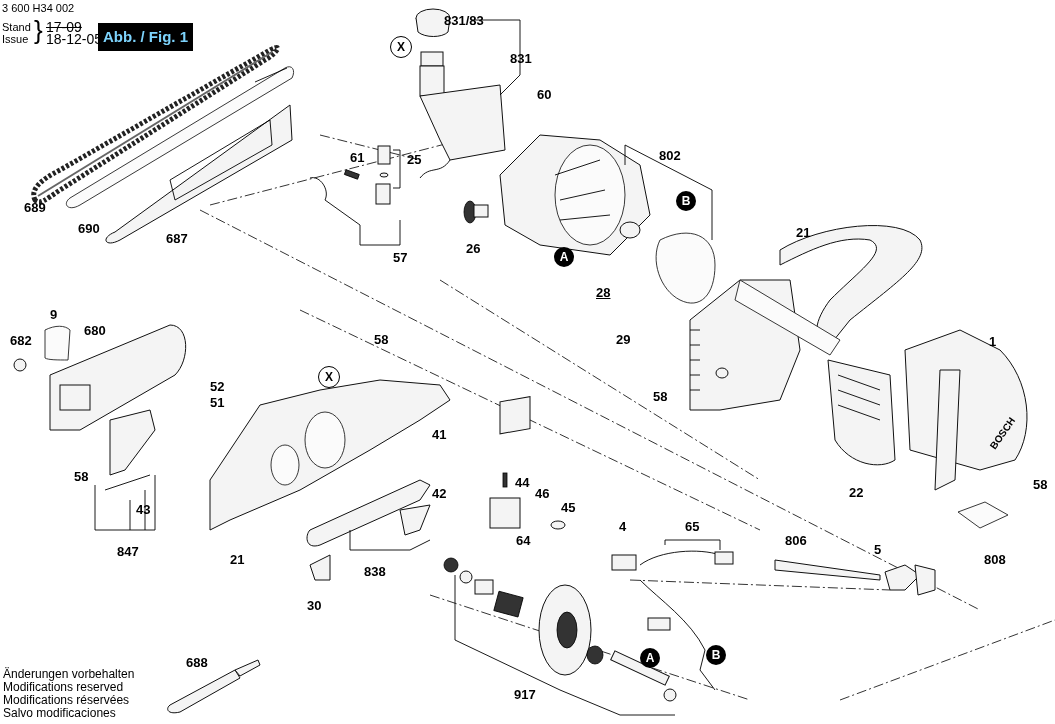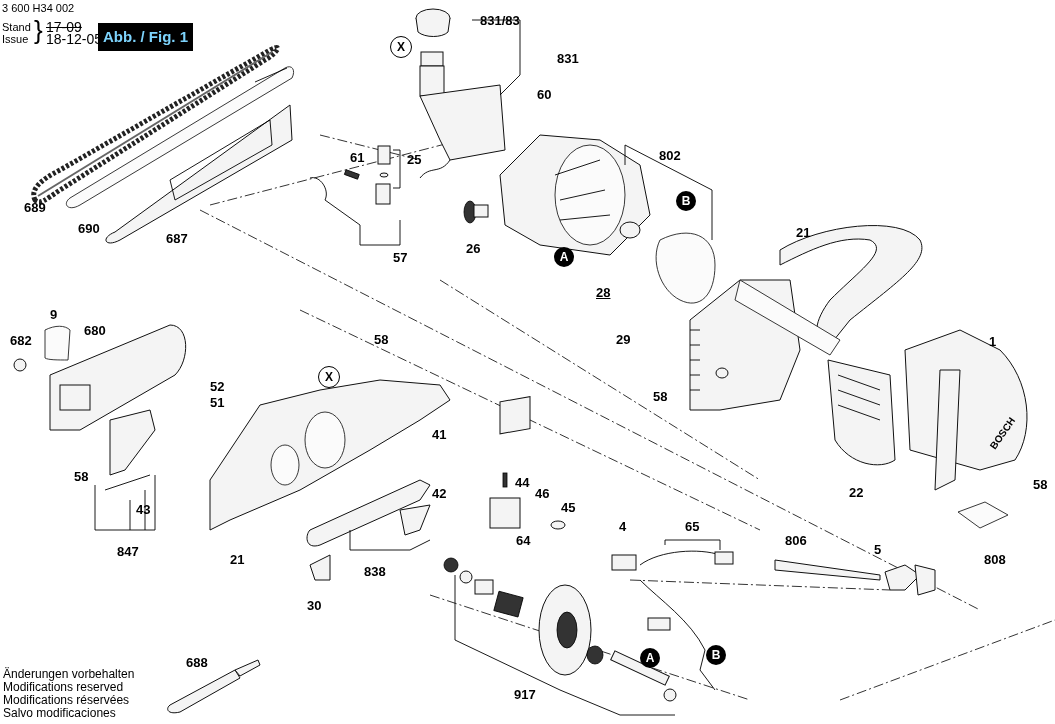--- a/index.html
+++ b/index.html
@@ -184,22 +184,22 @@
 </div>
 <div class="fig-badge">Abb. / Fig. 1</div>
 
 <div class="xmark" style="left:390px; top:36px;">X</div>
 <div class="xmark" style="left:318px; top:366px;">X</div>
 <div class="callout" style="left:554px; top:247px;">A</div>
 <div class="callout" style="left:676px; top:191px;">B</div>
 <div class="callout" style="left:640px; top:648px;">A</div>
 <div class="callout" style="left:706px; top:645px;">B</div>
 
-<div class="lbl" style="left:480px; top:14px;text-align:right;">831/83</div>
-<div class="lbl" style="left:557px; top:52px;">831</div>
+<div class="lbl" style="left:444px; top:14px;text-align:right;">831/83</div>
+<div class="lbl" style="left:510px; top:52px;">831</div>
 <div class="lbl" style="left:537px; top:88px;">60</div>
 <div class="lbl" style="left:350px; top:151px;">61</div>
 <div class="lbl" style="left:407px; top:153px;">25</div>
 <div class="lbl" style="left:393px; top:251px;">57</div>
 <div class="lbl" style="left:466px; top:242px;">26</div>
 <div class="lbl" style="left:659px; top:149px;">802</div>
 <div class="lbl" style="left:796px; top:226px;">21</div>
 <div class="lbl" style="left:596px; top:286px;text-decoration:underline;">28</div>
 <div class="lbl" style="left:616px; top:333px;">29</div>
 <div class="lbl" style="left:653px; top:390px;">58</div>

